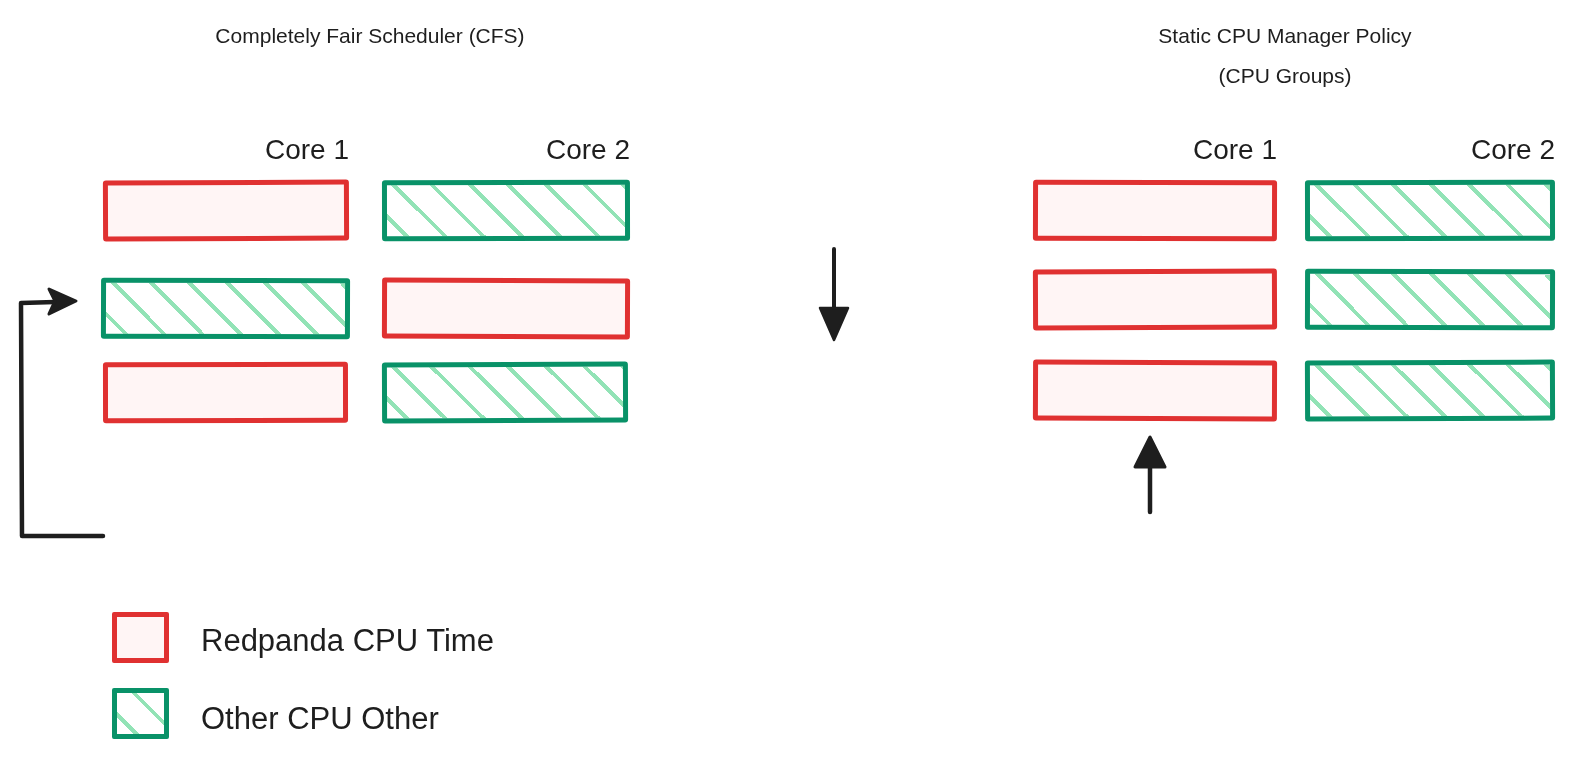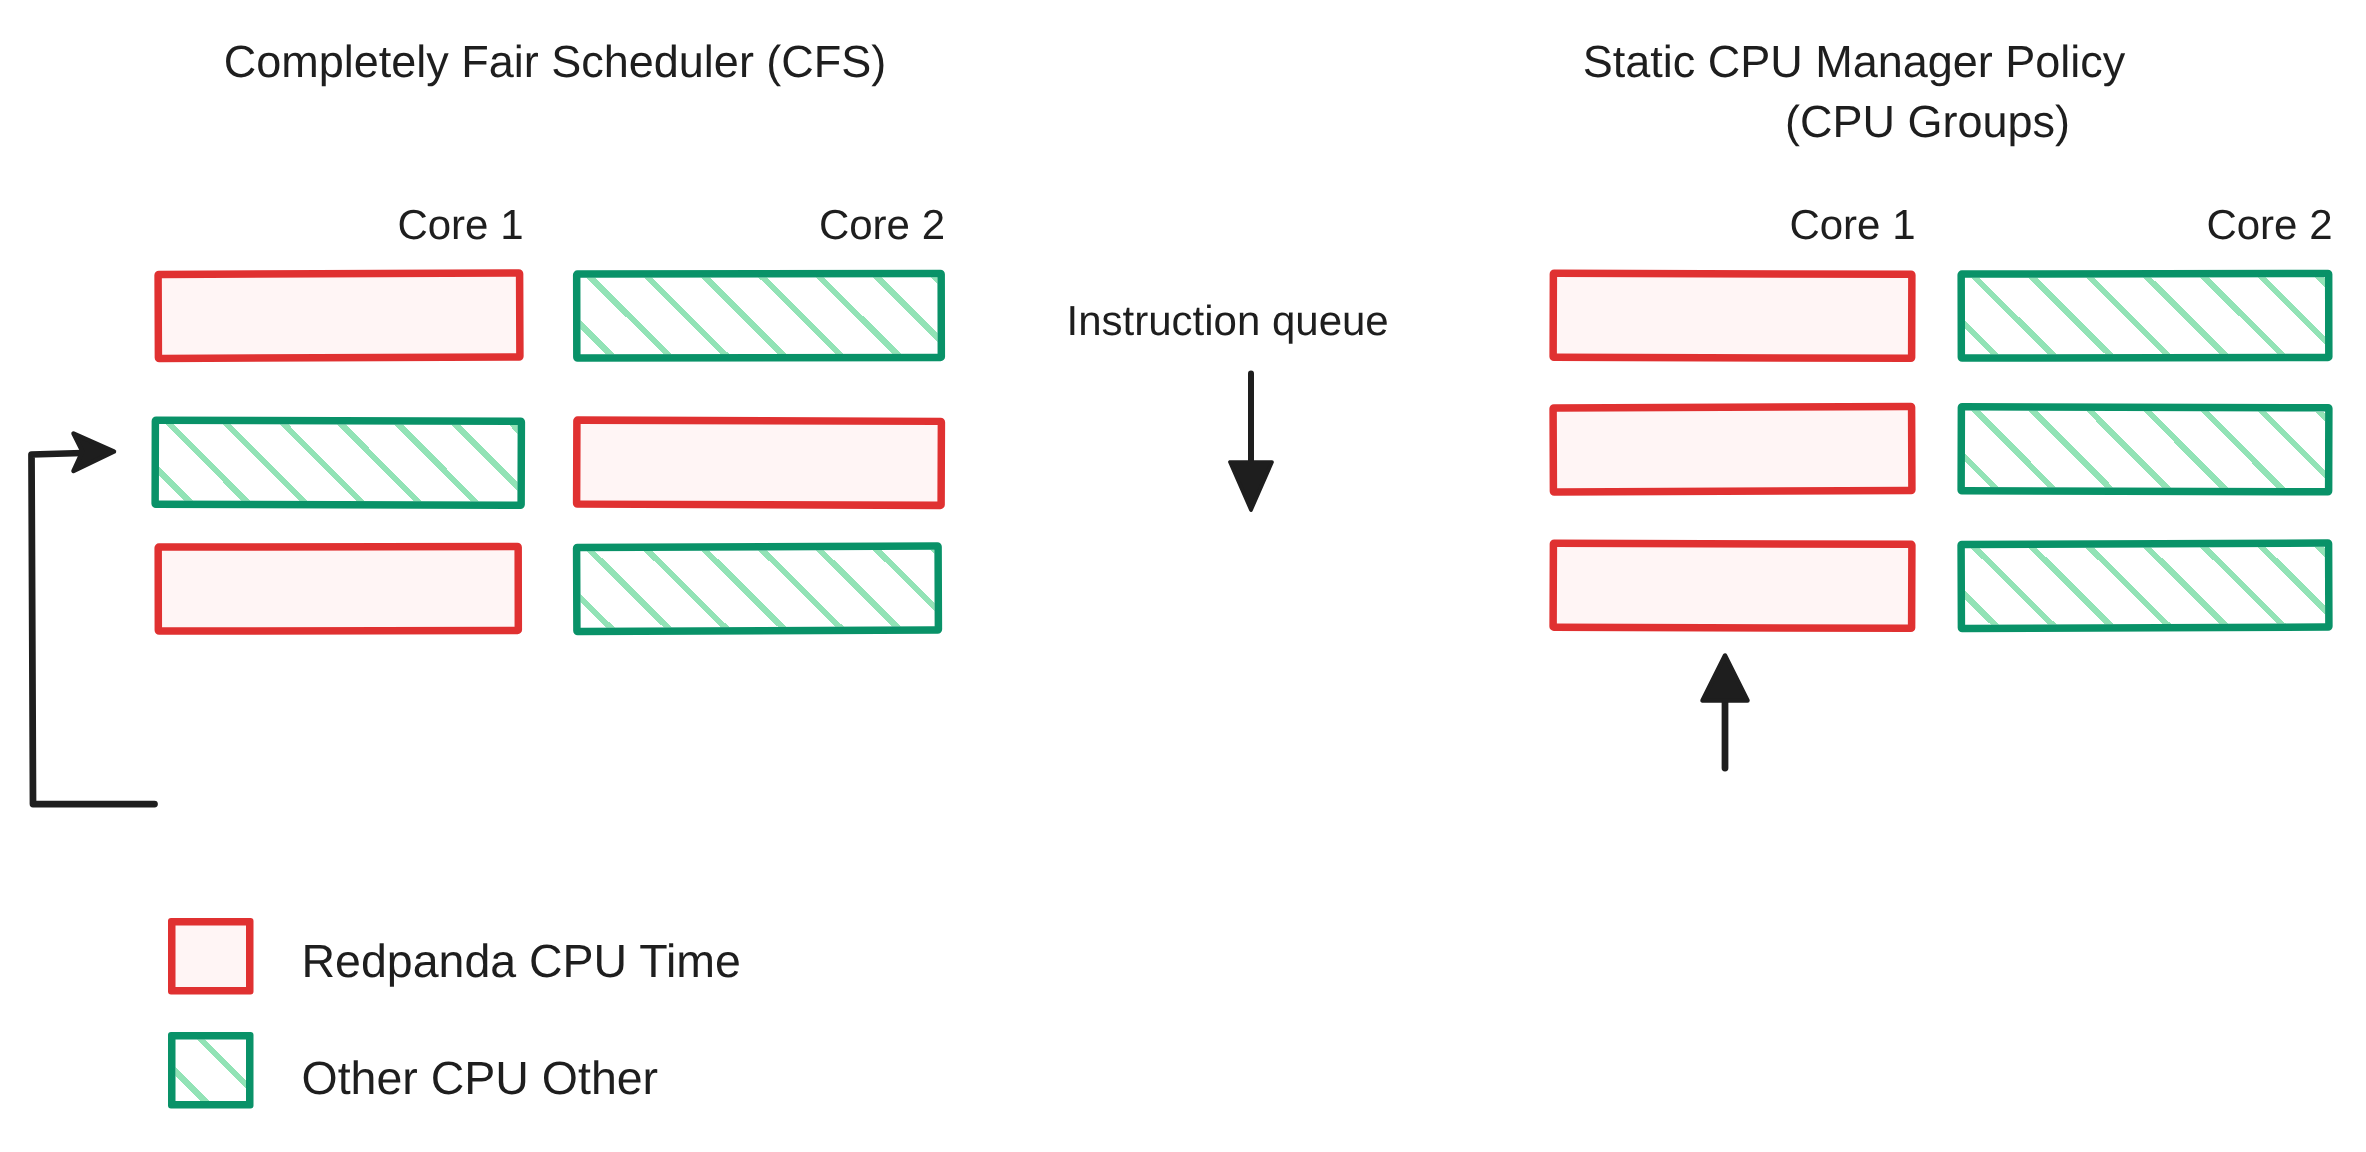--- a/index.html
+++ b/index.html
@@ -20,21 +20,21 @@
     background: #ffffff;
     overflow: hidden;
   }
   .txt {
     position: absolute;
     color: #1e1e1e;
     white-space: pre;
     line-height: 1.28;
   }
   .panel-title {
-    font-size: 30px;
+    font-size: 21px;
     text-align: center;
     line-height: 1.33;
   }
   .core-label {
     font-size: 28px;
     text-align: right;
   }
   .annot {
     font-size: 28px;
   }
@@ -115,23 +115,22 @@
 
   <div class="box box-red j1" style="left:103px; top:180px; width:246px; height:61px;"></div>
   <div class="box box-green j2" style="left:101px; top:278px; width:249px; height:61px;"></div>
   <div class="box box-red j3" style="left:103px; top:362px; width:245px; height:61px;"></div>
 
   <div class="box box-green j3" style="left:382px; top:180px; width:248px; height:61px;"></div>
   <div class="box box-red j4" style="left:382px; top:278px; width:248px; height:61px;"></div>
   <div class="box box-green j1" style="left:382px; top:362px; width:246px; height:61px;"></div>
 
 
-  <div class="txt annot" style="left:711px; top:196px;">Instruction queue</div>
 
-  <div class="txt panel-title" style="left:951px; top:22px; width:570px;">Static CPU Manager Policy</div>
+  <div class="txt panel-title" style="left:1000px; top:22px; width:570px;">Static CPU Manager Policy</div>
   <div class="txt panel-title" style="left:1000px; top:62px; width:570px;">(CPU Groups)</div>
 
   <div class="txt core-label" style="left:1033px; top:132px; width:244px;">Core 1</div>
 
   <div class="txt core-label" style="left:1305px; top:132px; width:250px;">Core 2</div>
 
   <div class="box box-red j2" style="left:1033px; top:180px; width:244px; height:61px;"></div>
   <div class="box box-red j1" style="left:1033px; top:269px; width:244px; height:61px;"></div>
   <div class="box box-red j4" style="left:1033px; top:360px; width:244px; height:61px;"></div>
 

